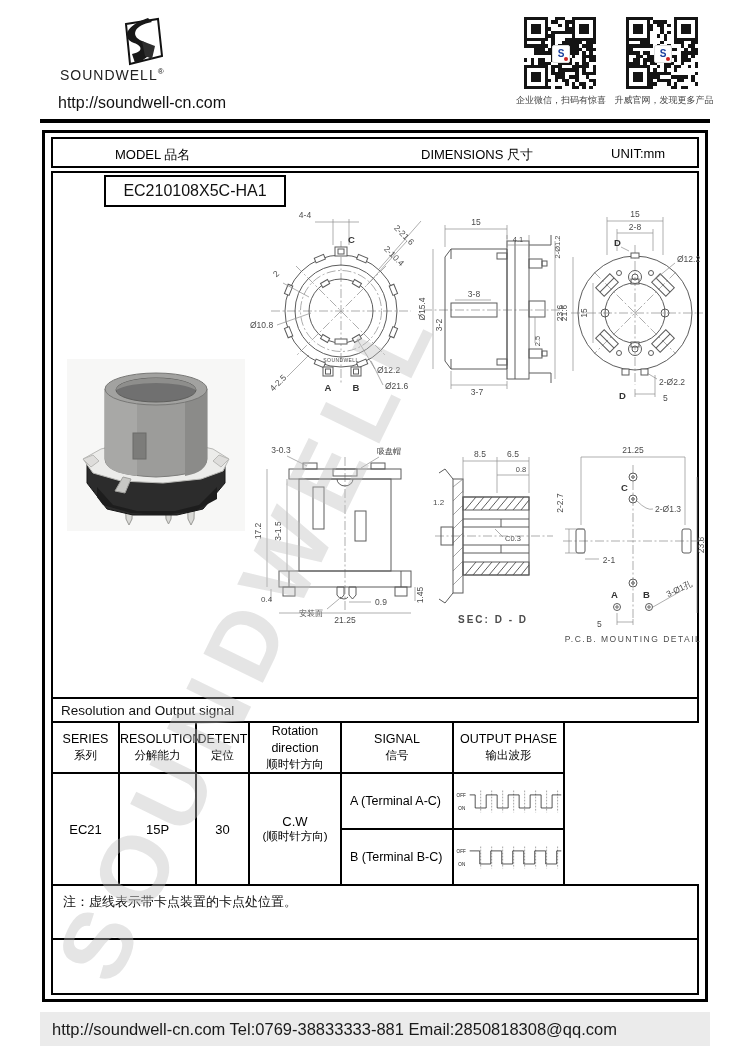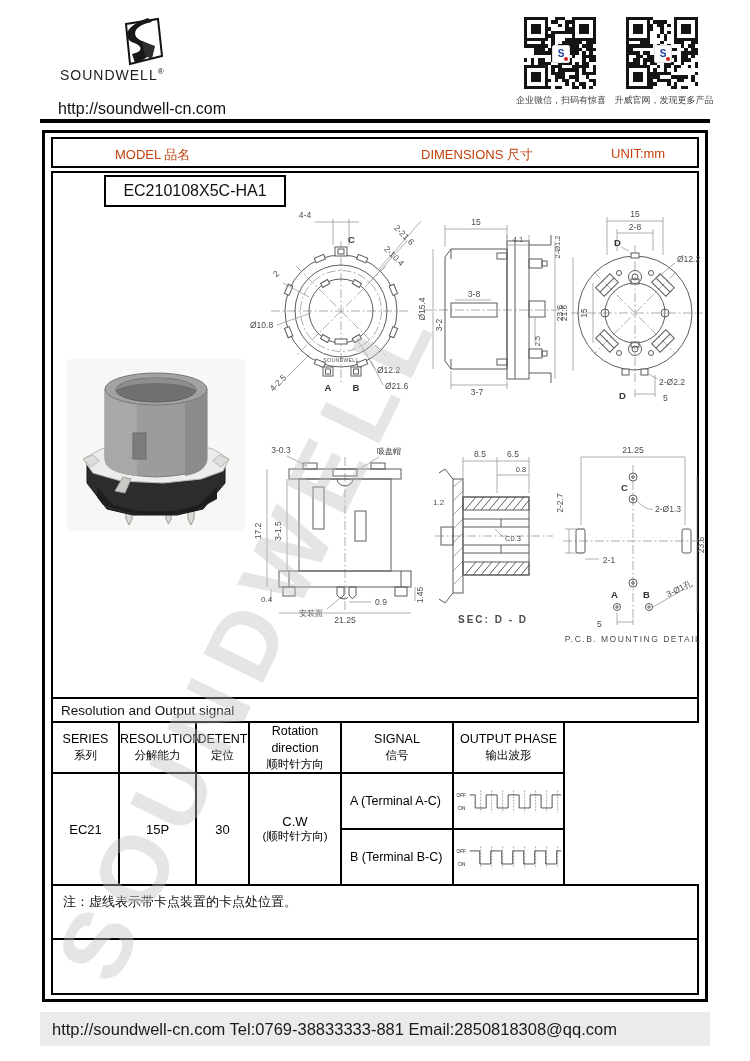--- a/index.html
+++ b/index.html
@@ -18,21 +18,21 @@
   .qr-logo span{font-size:10px;font-weight:bold;color:#1a3f9e;line-height:1;}
   .qr-logo i{position:absolute;right:1px;bottom:1px;width:4px;height:4px;background:#c22;border-radius:50%;}
   .qr-caption{position:absolute;font-size:9px;color:#444;white-space:nowrap;}
 
   #top-rule{position:absolute;left:40px;top:119px;width:670px;height:4px;background:#000;}
 
   
   #frame{position:absolute;left:42px;top:130px;width:660px;height:866px;border:3px solid #000;
          display:flex;flex-direction:column;background:#fff;}
   .inner-box{margin:0 6px;border:2px solid #000;background:#fff;box-sizing:border-box;}
-  #title-row{margin-top:4px;height:31px;position:relative;font-size:13px;color:#c2410c;}
+  #title-row{margin-top:4px;height:31px;position:relative;font-size:13px;color:#000000;}
   #title-row span{position:absolute;top:7px;white-space:nowrap;}
   #drawing-box{margin-top:3px;height:528px;position:relative;}
   #model-box{position:absolute;left:7px;top:2px;width:182px;height:32px;border:2px solid #000;
              display:flex;align-items:center;justify-content:center;font-size:16px;background:#fff;box-sizing:border-box;margin-left:44px;}
   #watermark{position:absolute;left:120px;top:170px;width:760px;text-align:center;
              transform:rotate(-64deg);transform-origin:420px 420px;
              font-size:96px;letter-spacing:14px;color:rgba(190,190,190,0.40);
              font-weight:bold;pointer-events:none;z-index:40;white-space:nowrap;}
 
   
@@ -70,21 +70,21 @@
   <div class="abs" style="left:112px;top:16px;width:60px;height:52px;">
     <svg viewBox="0 0 60 56" width="60" height="56">
       <polygon points="14,8 46,3 50,40 18,48" fill="#fff" stroke="#111" stroke-width="2"></polygon>
       <path d="M40,6 C22,9 18,20 30,25 C43,30 40,43 23,47 L20,38 C31,36 31,30 22,27 C9,22 14,9 36,2 Z" fill="#181818"></path>
       <polygon points="30,25 43,30 40,43 33,40" fill="#2e2e2e"></polygon>
     </svg>
   </div>
   <div class="abs" style="left:60px;top:66px;width:170px;text-align:left;">
     <span id="brand-name">SOUNDWELL</span><span id="brand-reg">®</span>
   </div>
-  <div class="abs" style="left:58px;top:100px;">
+  <div class="abs" style="left:58px;top:94px;">
     <span id="brand-url">http://soundwell-cn.com</span>
   </div>
 
   <div class="qr-box" style="left:524px;top:17px;">
     <svg id="qr1" viewBox="0 0 21 21" shape-rendering="crispEdges">
         <g fill="#141414">
           <rect x="0" y="0" width="1" height="1"></rect>
           <rect x="1" y="0" width="1" height="1"></rect>
           <rect x="2" y="0" width="1" height="1"></rect>
           <rect x="3" y="0" width="1" height="1"></rect>

